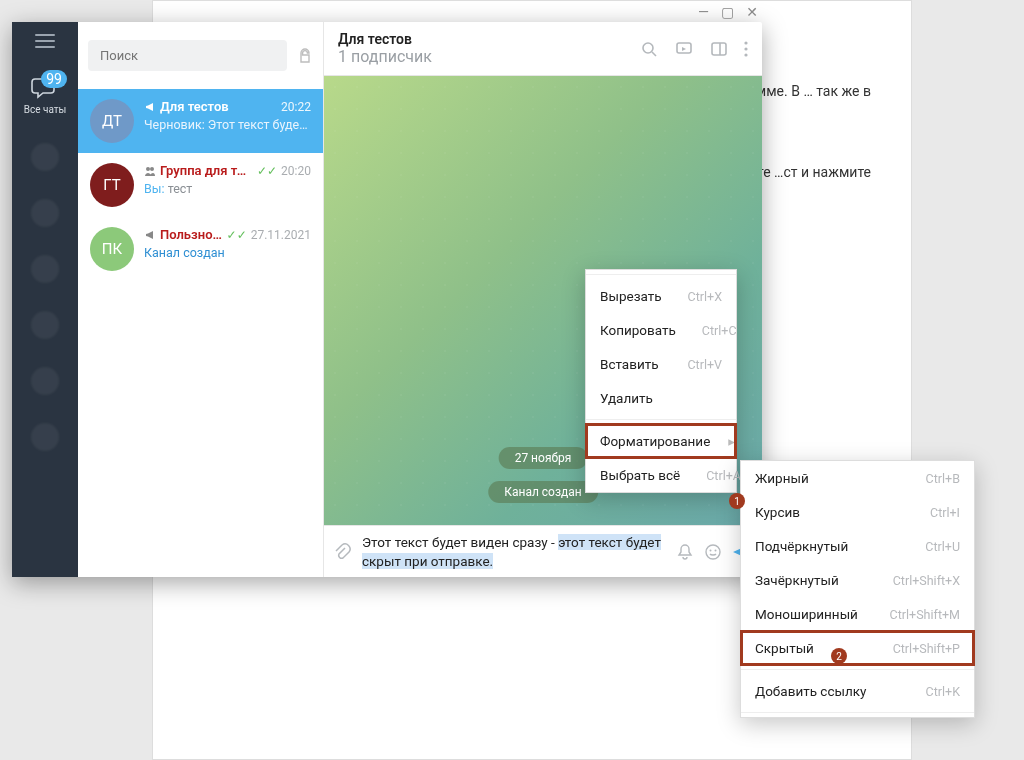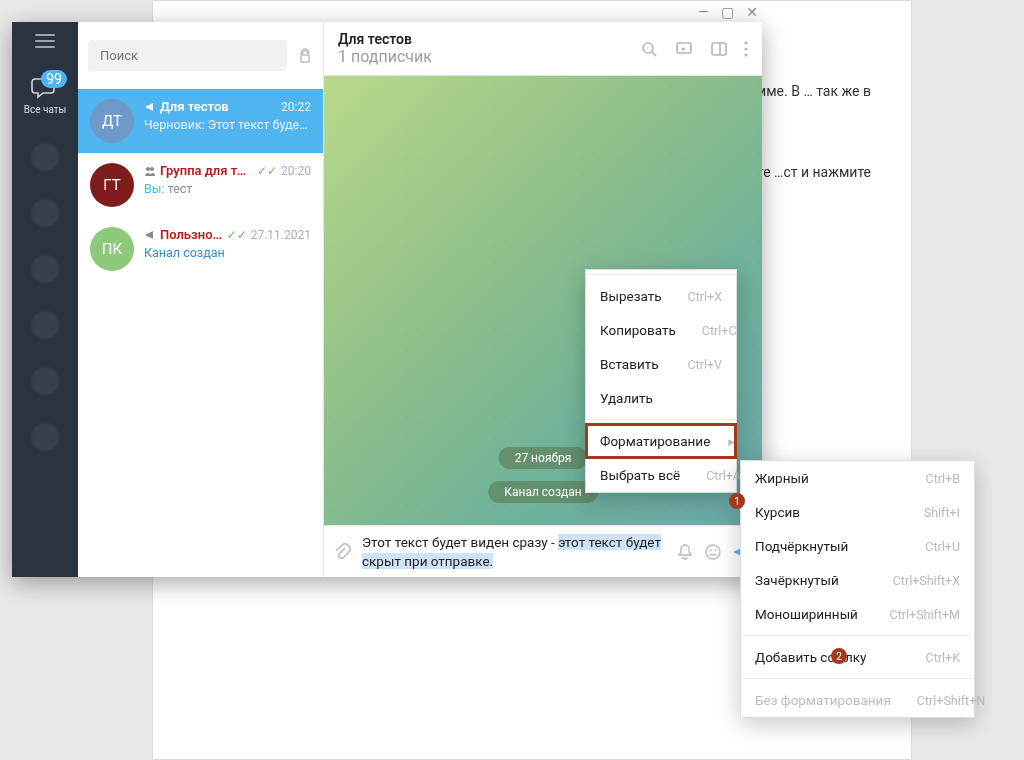--- a/index.html
+++ b/index.html
@@ -279,40 +279,40 @@
     </div>
   </div>
 
 <div class="ctx" id="ctx-fmt" style="left:740px; top:460px; width:235px;">
     <div class="row">
       <span>Жирный</span>
       <span class="sc">Ctrl+B</span>
     </div>
     <div class="row">
       <span>Курсив</span>
-      <span class="sc">Shift+I</span>
+      <span class="sc">Ctrl+I</span>
     </div>
     <div class="row">
       <span>Подчёркнутый</span>
       <span class="sc">Ctrl+U</span>
     </div>
     <div class="row">
       <span>Зачёркнутый</span>
       <span class="sc">Ctrl+Shift+X</span>
     </div>
     <div class="row">
       <span>Моноширинный</span>
       <span class="sc">Ctrl+Shift+M</span>
     </div>
+    <div class="row boxed">
+      <span>Скрытый</span>
+      <span class="sc">Ctrl+Shift+P</span>
+    </div>
     <hr>
     <div class="row">
       <span>Добавить ссылку</span>
       <span class="sc">Ctrl+K</span>
     </div>
     <hr>
-    <div class="row disabled">
-      <span>Без форматирования</span>
-      <span class="sc">Ctrl+Shift+N</span>
-    </div>
   </div>
 
 <div class="badge-num" style="left:729px; top:493px;">1</div>
 <div class="badge-num" style="left:831px; top:648px;">2</div>
 
 </body></html>

